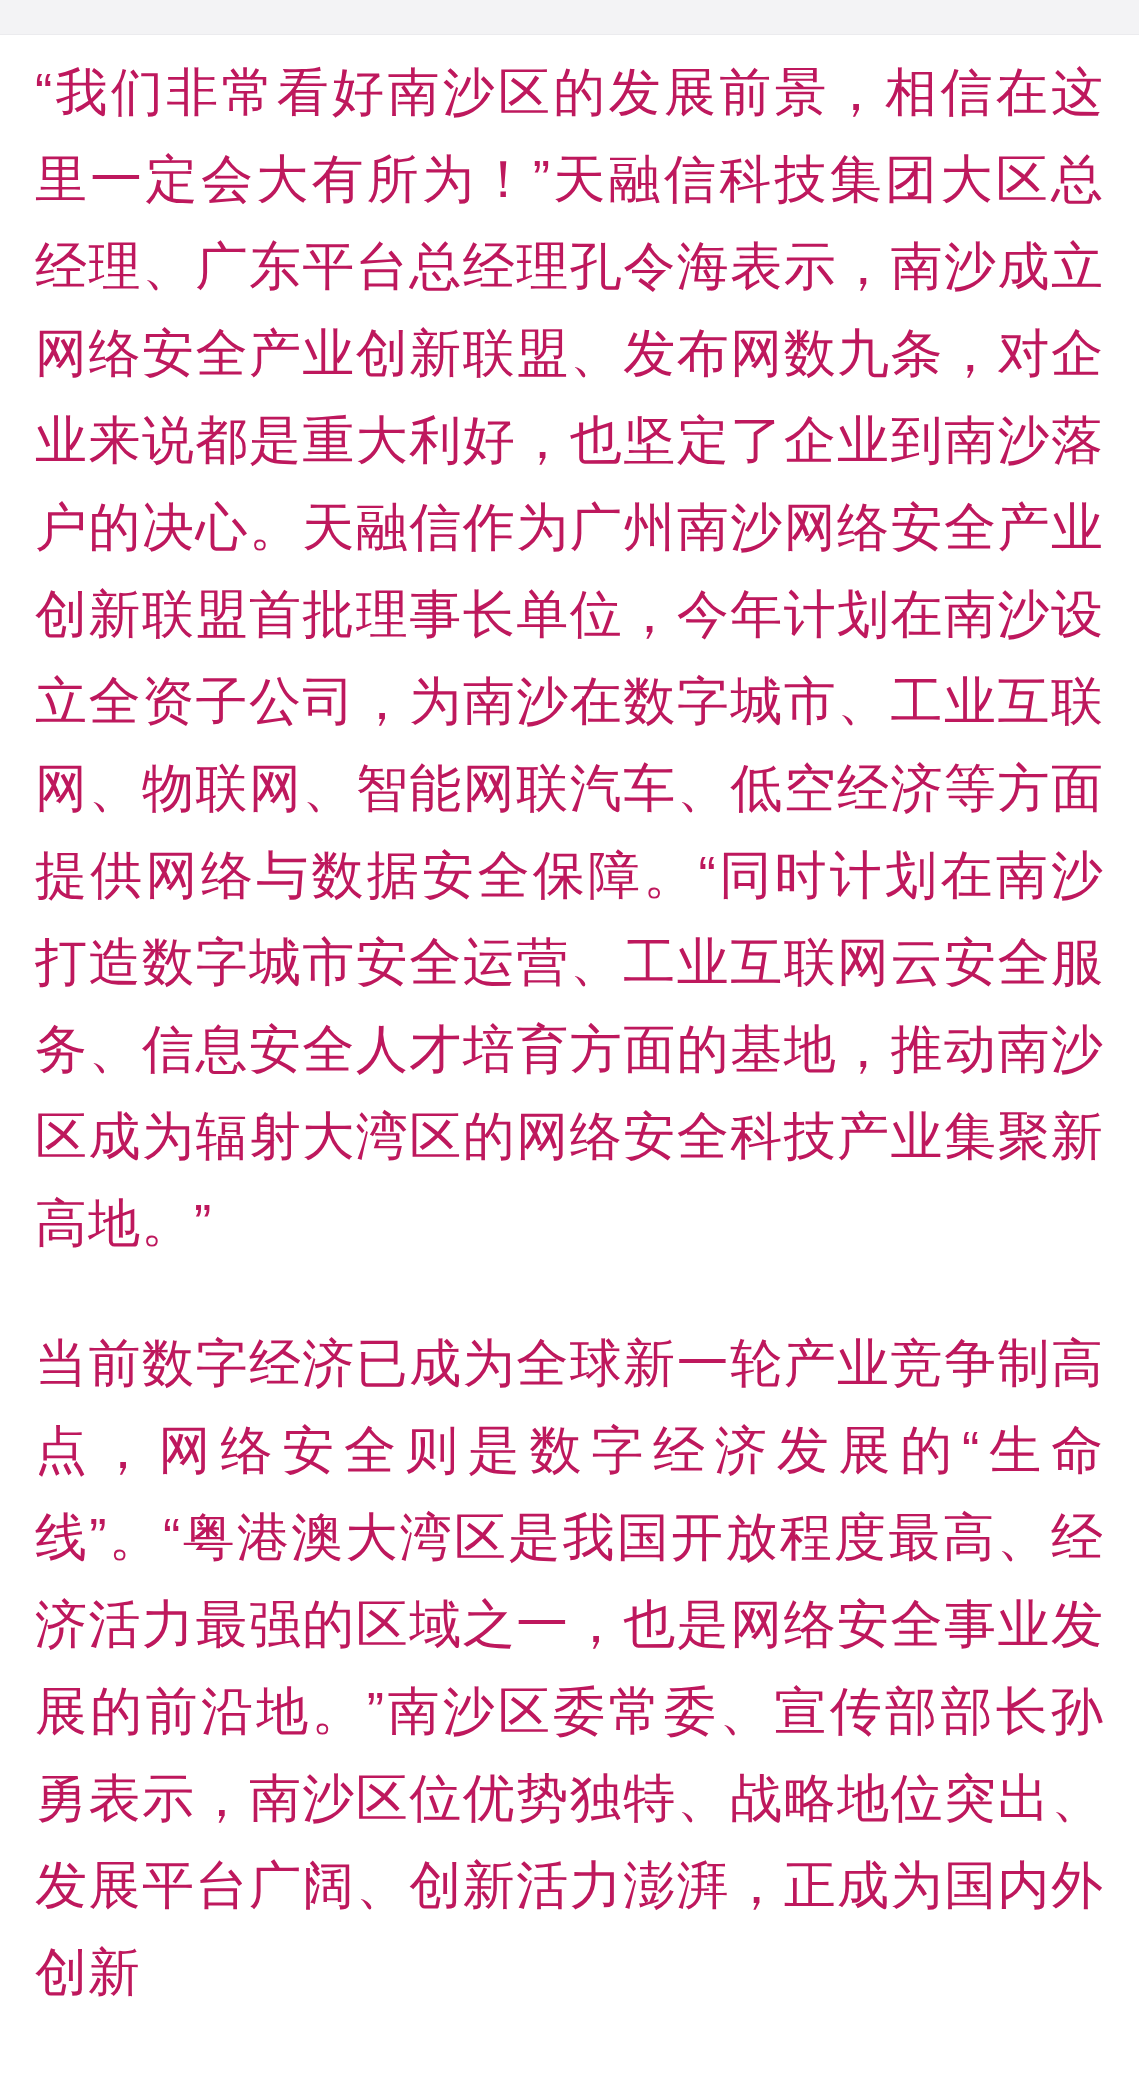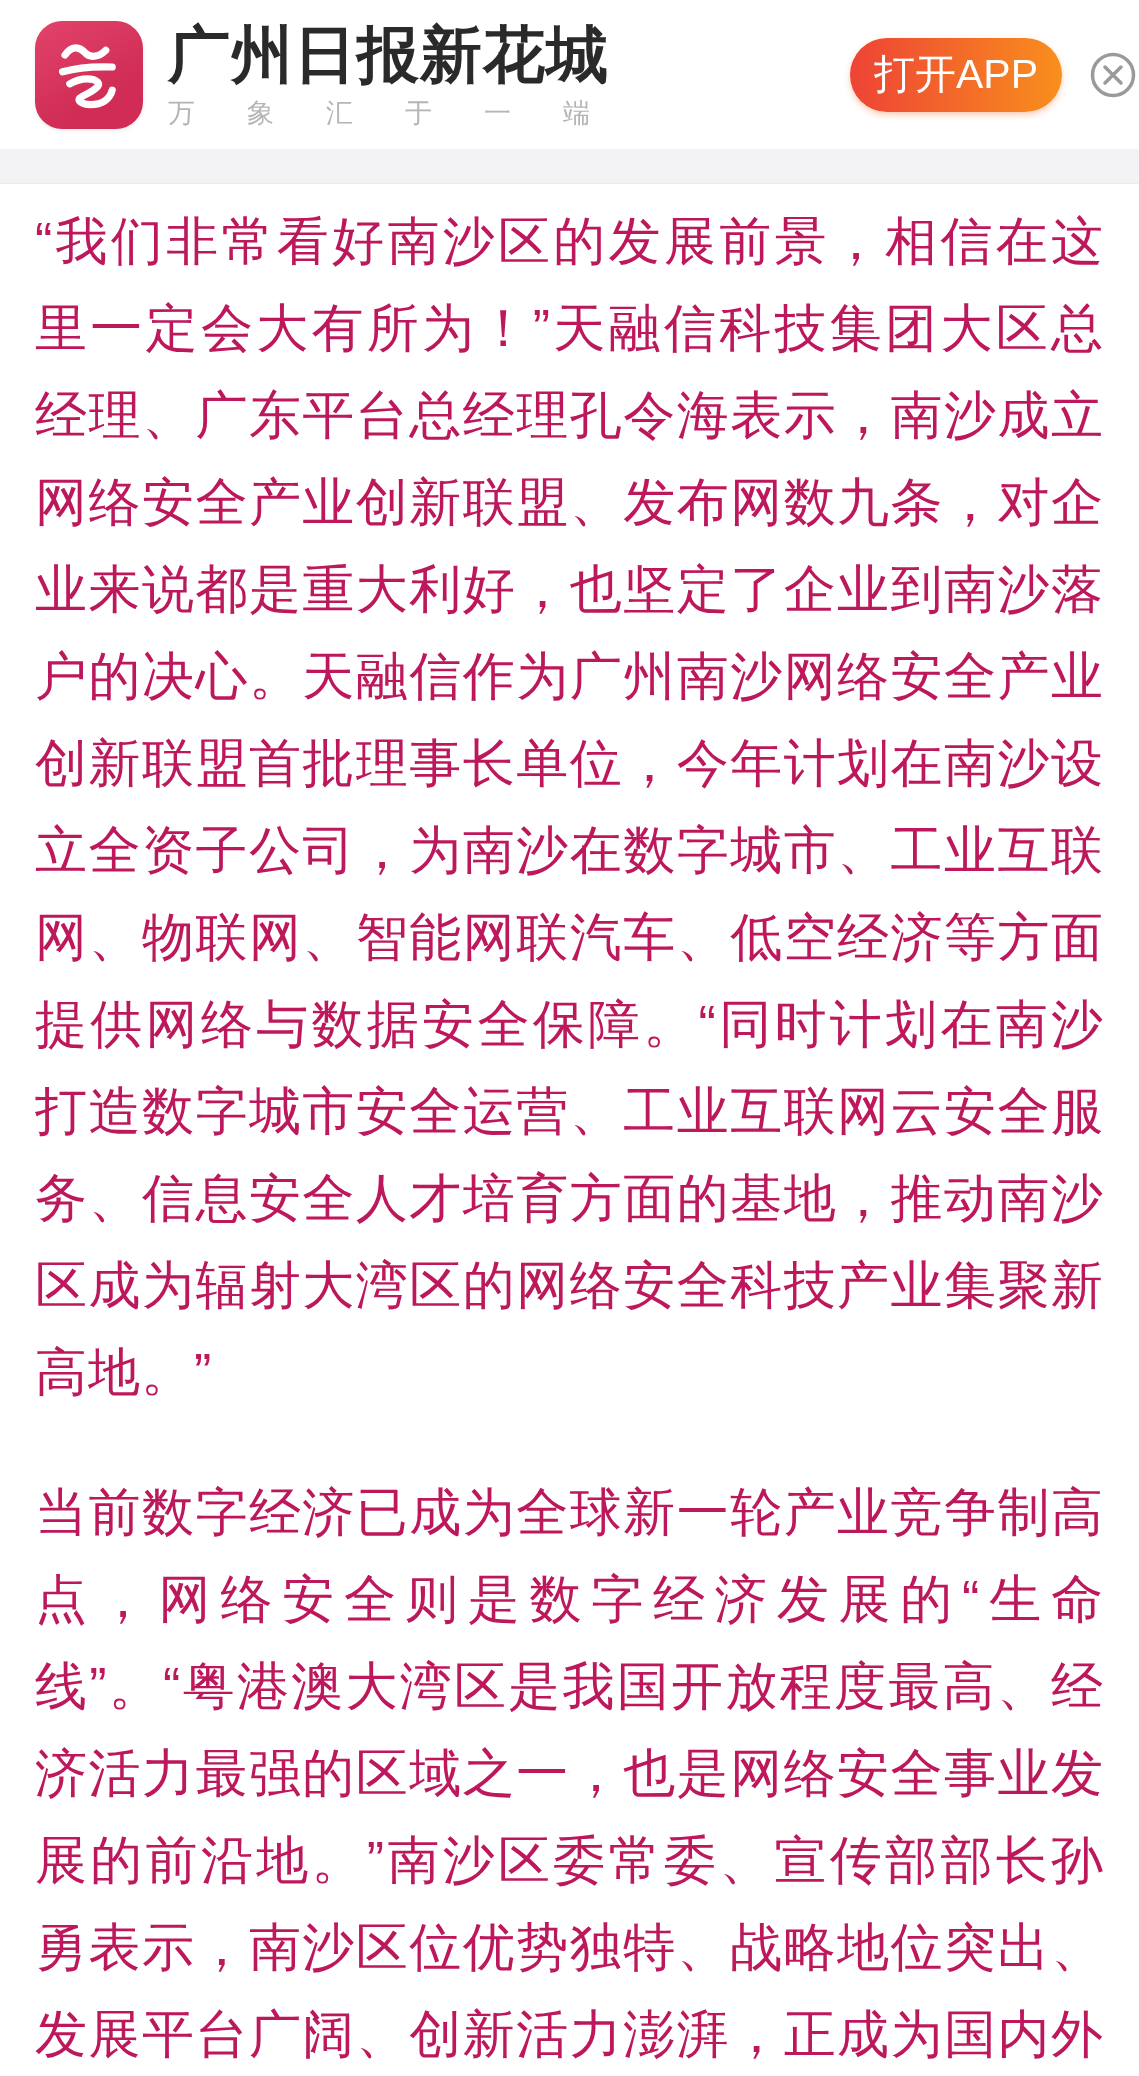--- a/index.html
+++ b/index.html
@@ -48,45 +48,20 @@
     margin:0 0 53px 0; font-size:52px; line-height:87px; color:#be185d;
     letter-spacing:1px; text-align:justify; text-justify:inter-ideograph;
     word-break:break-all;
   }
 </style>
 </head>
 <body>
 
 <div class="page">
 
-  <header class="topbar">
-
-    <div class="logo">
-      <svg width="80" height="84" viewBox="0 0 100 100" fill="none" xmlns="http://www.w3.org/2000/svg">
-        <path d="M20 25 C28 13, 38 14, 45 22 C51 29, 62 28, 71 19" stroke="#ffffff" stroke-width="9" stroke-linecap="round" fill="none"></path>
-        <path d="M17 46 C38 40, 56 39, 79 40" stroke="#ffffff" stroke-width="9" stroke-linecap="round" fill="none"></path>
-        <path d="M26 61 C42 52, 56 54, 61 59 C65 64, 55 70, 41 77 C33 81, 40 87, 52 87 C66 87, 76 81, 79 69" stroke="#ffffff" stroke-width="9" stroke-linecap="round" fill="none"></path>
-      </svg>
-    </div>
-
-    <div class="brand">
-      <div class="brand-title">广州日报新花城</div>
-      <div class="brand-sub">万象汇于一端</div>
-    </div>
-
-    <button class="open-app">打开APP</button>
-
-    <button class="close-btn">
-      <svg width="48" height="48" viewBox="0 0 48 48" fill="none" xmlns="http://www.w3.org/2000/svg">
-        <circle cx="24" cy="24" r="20.5" stroke="#9a9a9a" stroke-width="3.5" fill="none"></circle>
-        <path d="M16 16 L32 32 M32 16 L16 32" stroke="#9a9a9a" stroke-width="3.5" stroke-linecap="round"></path>
-      </svg>
-    </button>
-
-  </header>
 
   <div class="divider"></div>
 
   <main class="article">
     <p>“我们非常看好南沙区的发展前景，相信在这里一定会大有所为！”天融信科技集团大区总经理、广东平台总经理孔令海表示，南沙成立网络安全产业创新联盟、发布网数九条，对企业来说都是重大利好，也坚定了企业到南沙落户的决心。天融信作为广州南沙网络安全产业创新联盟首批理事长单位，今年计划在南沙设立全资子公司，为南沙在数字城市、工业互联网、物联网、智能网联汽车、低空经济等方面提供网络与数据安全保障。“同时计划在南沙打造数字城市安全运营、工业互联网云安全服务、信息安全人才培育方面的基地，推动南沙区成为辐射大湾区的网络安全科技产业集聚新高地。”</p>
     <p>当前数字经济已成为全球新一轮产业竞争制高点，网络安全则是数字经济发展的“生命线”。“粤港澳大湾区是我国开放程度最高、经济活力最强的区域之一，也是网络安全事业发展的前沿地。”南沙区委常委、宣传部部长孙勇表示，南沙区位优势独特、战略地位突出、发展平台广阔、创新活力澎湃，正成为国内外创新</p>
   </main>
 
 </div>
 

